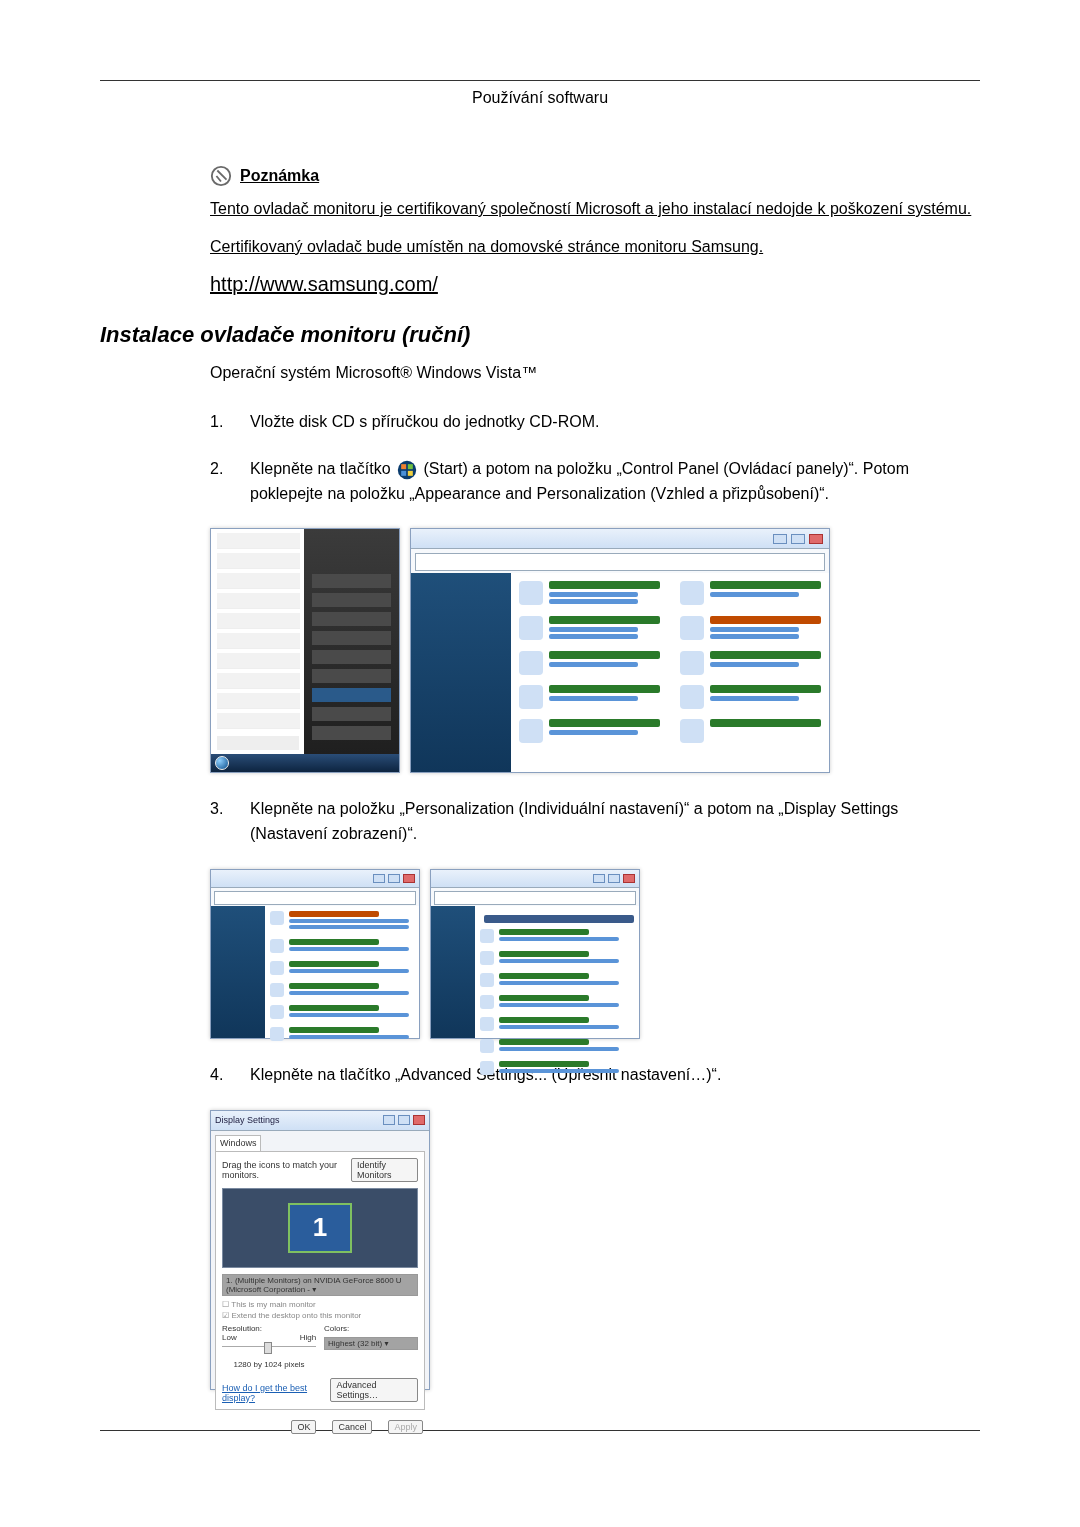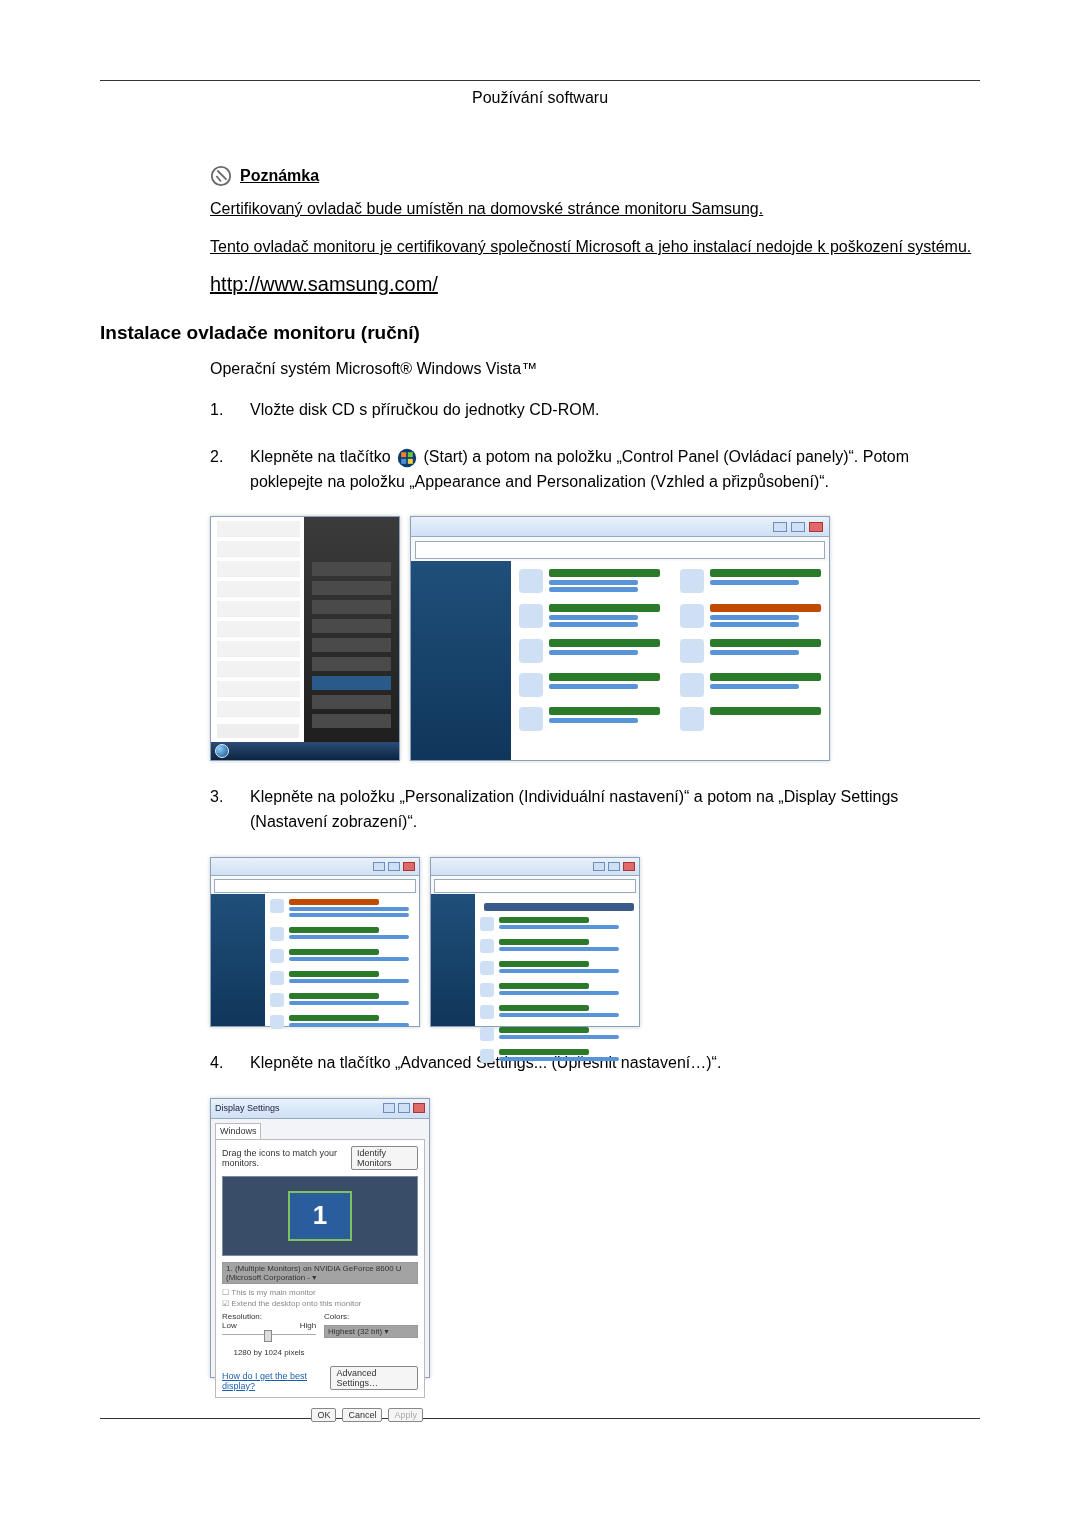--- a/index.html
+++ b/index.html
@@ -41,28 +41,29 @@
       width: 22px; height: 22px;
       display: inline-flex;
       align-items: center;
       justify-content: center;
     }
     .note-icon svg { width: 22px; height: 22px; }
     .note-title { font-weight: bold; font-size: 16px; }
     .note-body { font-size: 16px; line-height: 1.5; margin-bottom: 14px; }
     .url-line { font-size: 20px; margin-bottom: 14px; }
     .h2 {
-      font-size: 19px;
+      font-size: 22px;
       font-weight: bold;
       margin: 20px 0 16px 0;
+      font-style: italic;
     }
     .subtitle {
       font-size: 16px;
       margin-left: 110px;
-      margin-bottom: 20px;
+      margin-bottom: 28px;
     }
     .steps {
       margin-left: 110px;
       font-size: 16px;
       line-height: 1.55;
     }
     .step {
       display: flex;
       gap: 18px;
       margin-bottom: 22px;
@@ -142,21 +143,21 @@
     .mock-ds .btn-ui { border:1px solid #888; background:#f5f5f5; padding:1px 5px; font-size:9px; border-radius:2px; }
     .mock-ds .monitor-area { height:80px; background:#3a4d68; border:1px solid #7a8aa0; display:flex; align-items:center; justify-content:center; margin-bottom:6px; }
     .mock-ds .monitor-box { width:64px; height:50px; background:#2a5d9c; border:2px solid #7fc060; display:flex; align-items:center; justify-content:center; color:#fff; font-size:26px; font-weight:bold; }
     .mock-ds .combo { border:1px solid #999; background:#a3a3a3; padding:1px 3px; font-size:8px; margin-bottom:4px; }
     .mock-ds .chk { font-size:8px; color:#888; margin-bottom:2px; }
     .mock-ds .sliders { display:flex; justify-content:space-between; font-size:8px; margin-top:4px; }
     .mock-ds .slider-col { width:48%; }
     .mock-ds .slider-track { height:10px; border-top:1px solid #aaa; position:relative; margin:4px 0; }
     .mock-ds .slider-thumb { position:absolute; top:-5px; width:8px; height:12px; background:#ddd; border:1px solid #888; }
     .mock-ds .link { color:#1a5fb4; margin-top:6px;text-decoration:underline; }
-    .mock-ds .footer-btns { display:flex; justify-content:flex-end; gap:6px; padding:6px; }
+    .mock-ds .footer-btns { display:flex; justify-content:flex-end; gap:16px; padding:6px; }
     .footer-line {
       border-top: 1px solid #333;
       margin-top: 40px;
     }
   </style>
 </head>
 <body>
 
 <div class="page">
   <div class="header-line"></div>
@@ -167,22 +168,22 @@
       <div class="note-heading">
         <span class="note-icon">
           <svg viewBox="0 0 24 24">
               <circle cx="12" cy="12" r="10" fill="none" stroke="#6a6a6a" stroke-width="2"></circle>
               <path d="M8 6 L18 16" stroke="#6a6a6a" stroke-width="2"></path>
               <path d="M7 12 L12 18" stroke="#6a6a6a" stroke-width="2"></path>
             </svg>
         </span>
         <span class="note-title">Poznámka</span>
       </div>
+      <p class="note-body">Tento ovladač monitoru je certifikovaný společností Microsoft a jeho instalací nedojde k poškození systému.</p>
       <p class="note-body">Certifikovaný ovladač bude umístěn na domovské stránce monitoru Samsung.</p>
-      <p class="note-body">Tento ovladač monitoru je certifikovaný společností Microsoft a jeho instalací nedojde k poškození systému.</p>
       <p class="url-line">http://www.samsung.com/</p>
     </div>
   </div>
 
   <h2 class="h2">Instalace ovladače monitoru (ruční)</h2>
   <p class="subtitle">Operační systém Microsoft® Windows Vista™</p>
 
   <div class="steps">
     <div class="step">
       <div class="step-num">1.</div>

